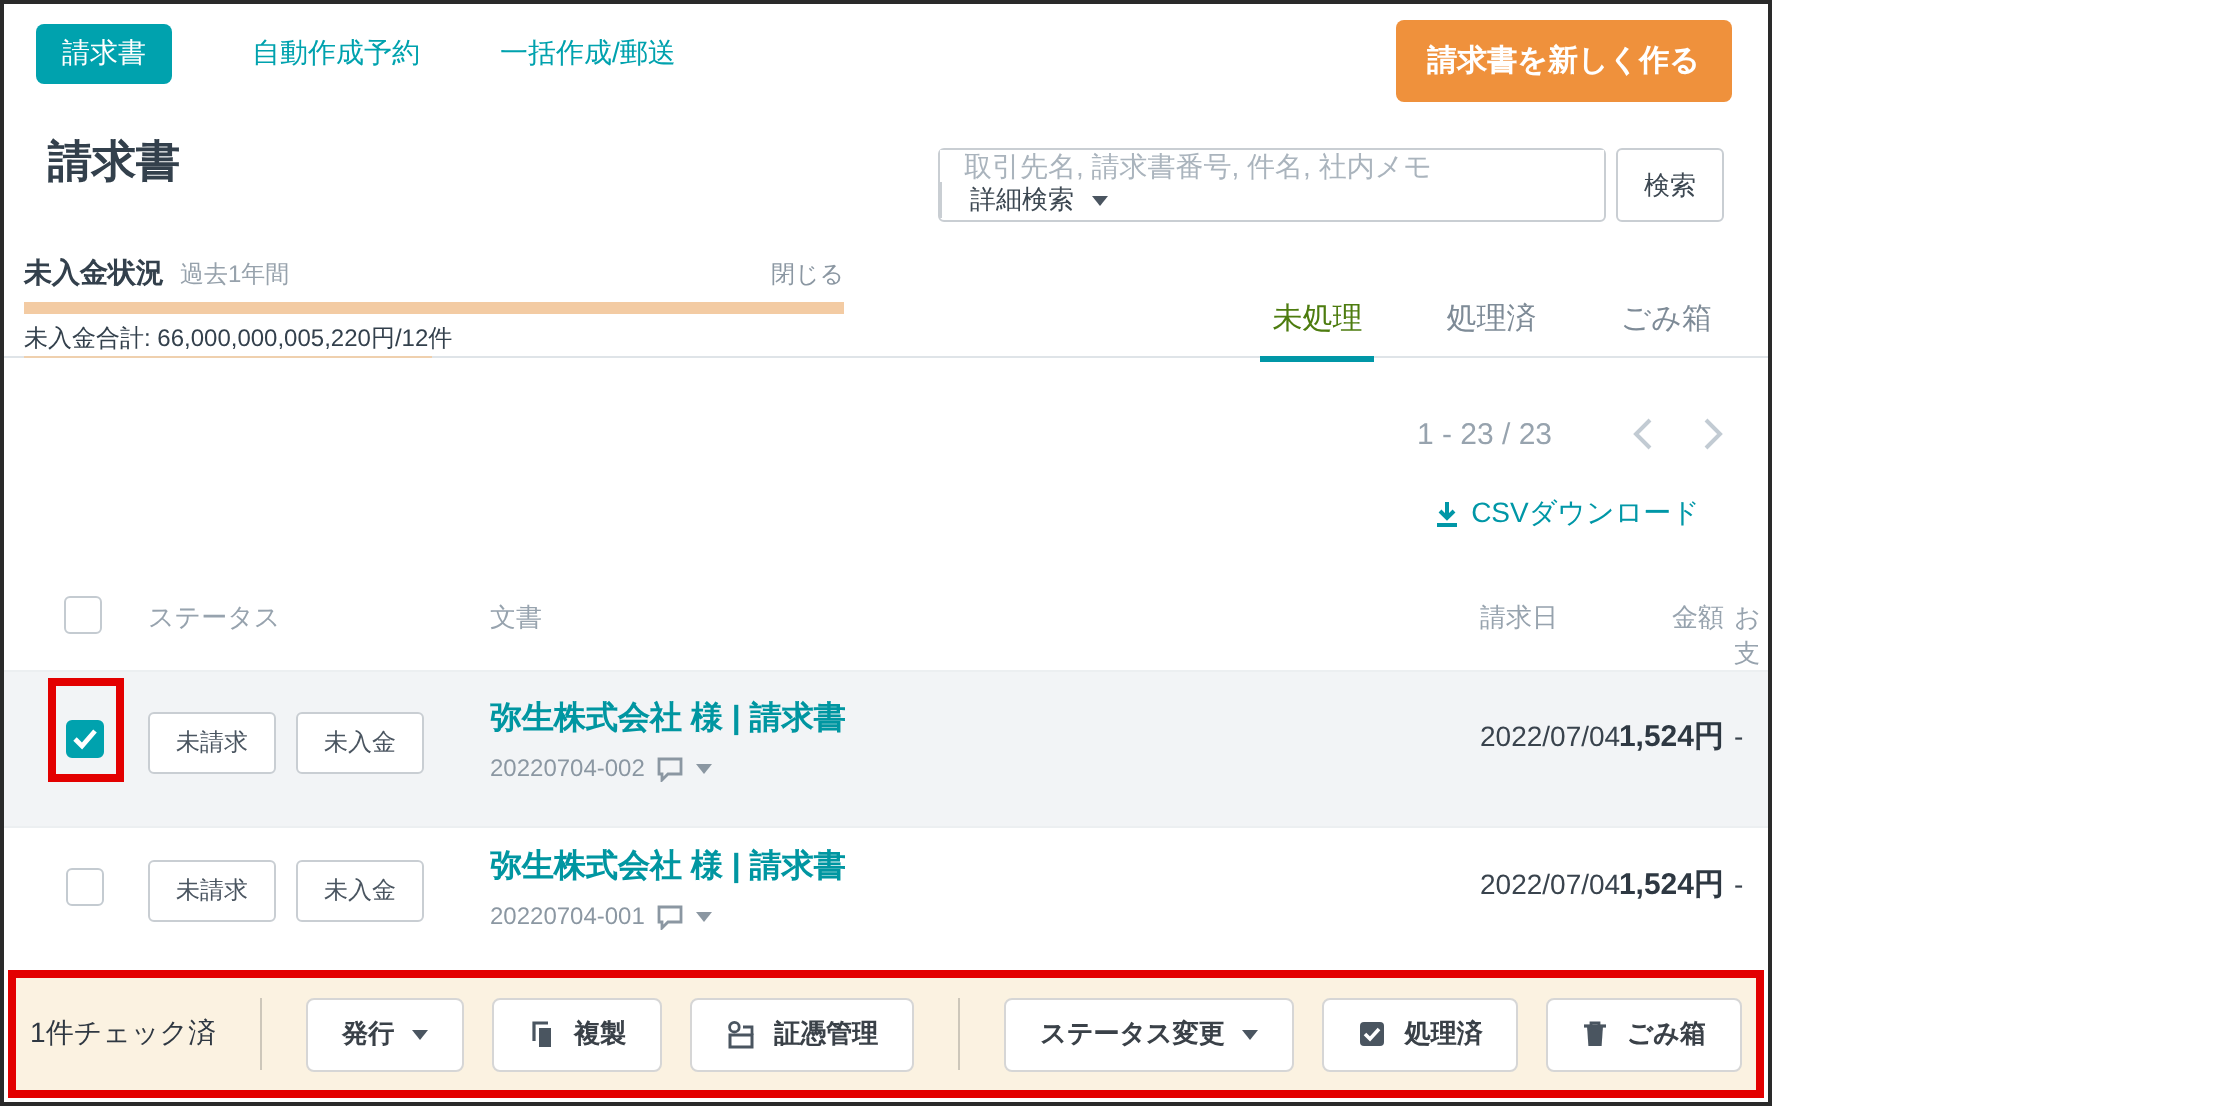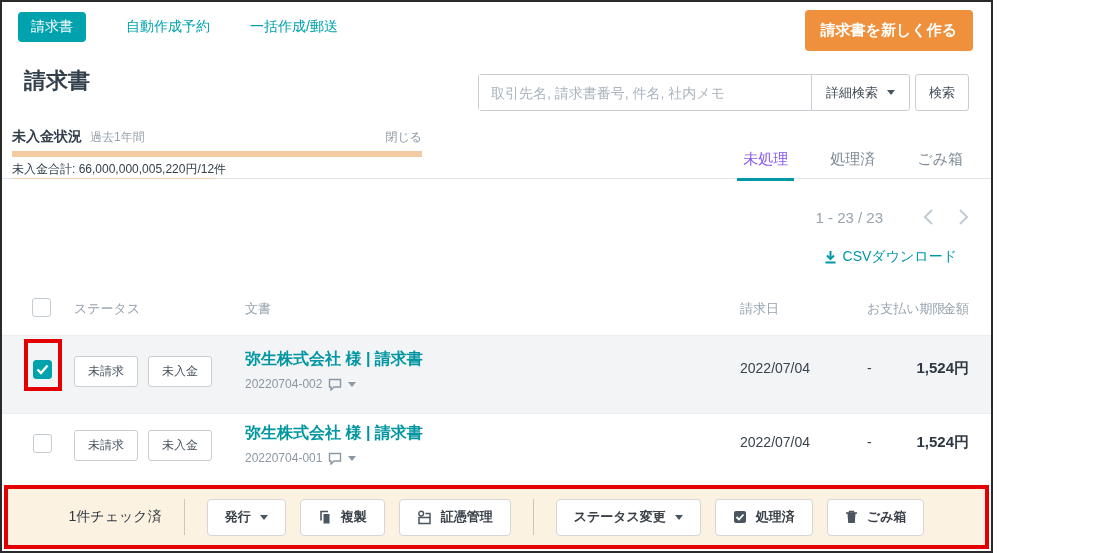--- a/index.html
+++ b/index.html
@@ -1,30 +1,30 @@
 <!DOCTYPE html>
 <html><head>
 <meta charset="utf-8">
 <style>
   * { box-sizing: border-box; margin: 0; padding: 0; }
   html,body { background:#fff; }
   body { font-family: "Liberation Sans", "DejaVu Sans", sans-serif; }
-  .screen { position:relative; width:993px; height:553px; border:2px solid #2a2a2a; background:#fff; overflow:hidden; }
+  .screen { position:relative; width:886px; height:553px; border:2px solid #2a2a2a; background:#fff; overflow:hidden; }
 
   
   .topnav { position:absolute; left:16px; top:10px; display:flex; align-items:center; }
   .nav-primary { background:#00a2ae; color:#fff; font-size:14px; padding:6px 13px; border-radius:4px; cursor:pointer; }
   .nav-link { color:#00a2ae; font-size:14px; margin-left:40px; cursor:pointer; text-decoration:none; }
   .new-btn { position:absolute; top:8px; right:18px; background:#ef913c; color:#fff; font-weight:bold; font-size:15px; padding:11px 16px; border-radius:4px; border:none; cursor:pointer; }
 
   .page-title { position:absolute; left:22px; top:64px; font-size:22px; font-weight:bold; color:#33404c; }
 
   
   .search { position:absolute; top:72px; right:22px; display:flex; align-items:stretch; height:37px; }
-  .search-group { display:flex; align-items:stretch; border:1px solid #c9ced3; border-radius:3px; background:#fff; }
+  .search-group { display:flex; align-items:stretch; border:1px solid #c9ced3; border-radius:3px; background:#fff;flex-direction:column; }
   .search-input { width:332px; border:none; outline:none; padding:0 12px; font-size:14px; color:#33404c; font-family:inherit; }
   .search-input::placeholder { color:#aab4bd; }
   .advanced { display:flex; align-items:center; gap:9px; padding:0 14px; border-left:1px solid #c9ced3; font-size:13px; color:#3d4852; cursor:pointer; }
   .search-btn { margin-left:5px; border:1px solid #c9ced3; border-radius:3px; background:#fff; padding:0 13px; font-size:13px; color:#3d4852; cursor:pointer; font-family:inherit; }
 
   
   .unpaid { position:absolute; left:10px; top:126px; width:410px; }
   .unpaid-head { display:flex; align-items:baseline; }
   .unpaid-title { font-size:14px; font-weight:bold; color:#33404c; }
   .unpaid-period { font-size:12px; color:#97a2ac; margin-left:8px; }
@@ -33,21 +33,21 @@
   .unpaid-stats { display:flex; margin-top:4px; position:relative; z-index:2; }
   .stat-overdue { width:204px; font-size:12px; line-height:17px; color:#e8954f; cursor:pointer; }
   .stat-total { flex:1; font-size:12px; line-height:17px; color:#33404c; }
 
   .section-line { position:absolute; left:0; right:0; top:176px; height:1px; background:#dfe4e8; z-index:1; }
   .section-line-orange { position:absolute; left:10px; width:204px; top:176px; height:1px; background:#efd0ae; z-index:1; }
 
   
   .tabs { position:absolute; top:148px; right:22px; display:flex; gap:30px; font-size:15px; color:#7e8b97; z-index:3; }
   .tab { padding:0 6px 9px 6px; cursor:pointer; }
-  .tab.active { color:#8b5cf6; border-bottom:3px solid #0097a7; }
+  .tab.active { color:#4d7c0f; border-bottom:3px solid #0097a7; }
 
   
   .pagination { position:absolute; top:206px; right:22px; display:flex; align-items:center; color:#97a3ae; font-size:15px;justify-content:space-between; }
   .pg-chevrons { display:flex; gap:24px; margin-left:40px; }
   .pg-chev { cursor:pointer; display:flex; align-items:center; }
 
   
   .csv { position:absolute; top:246px; right:34px; display:flex; align-items:center; gap:6px; color:#0097a7; font-size:14px; cursor:pointer; }
 
   

